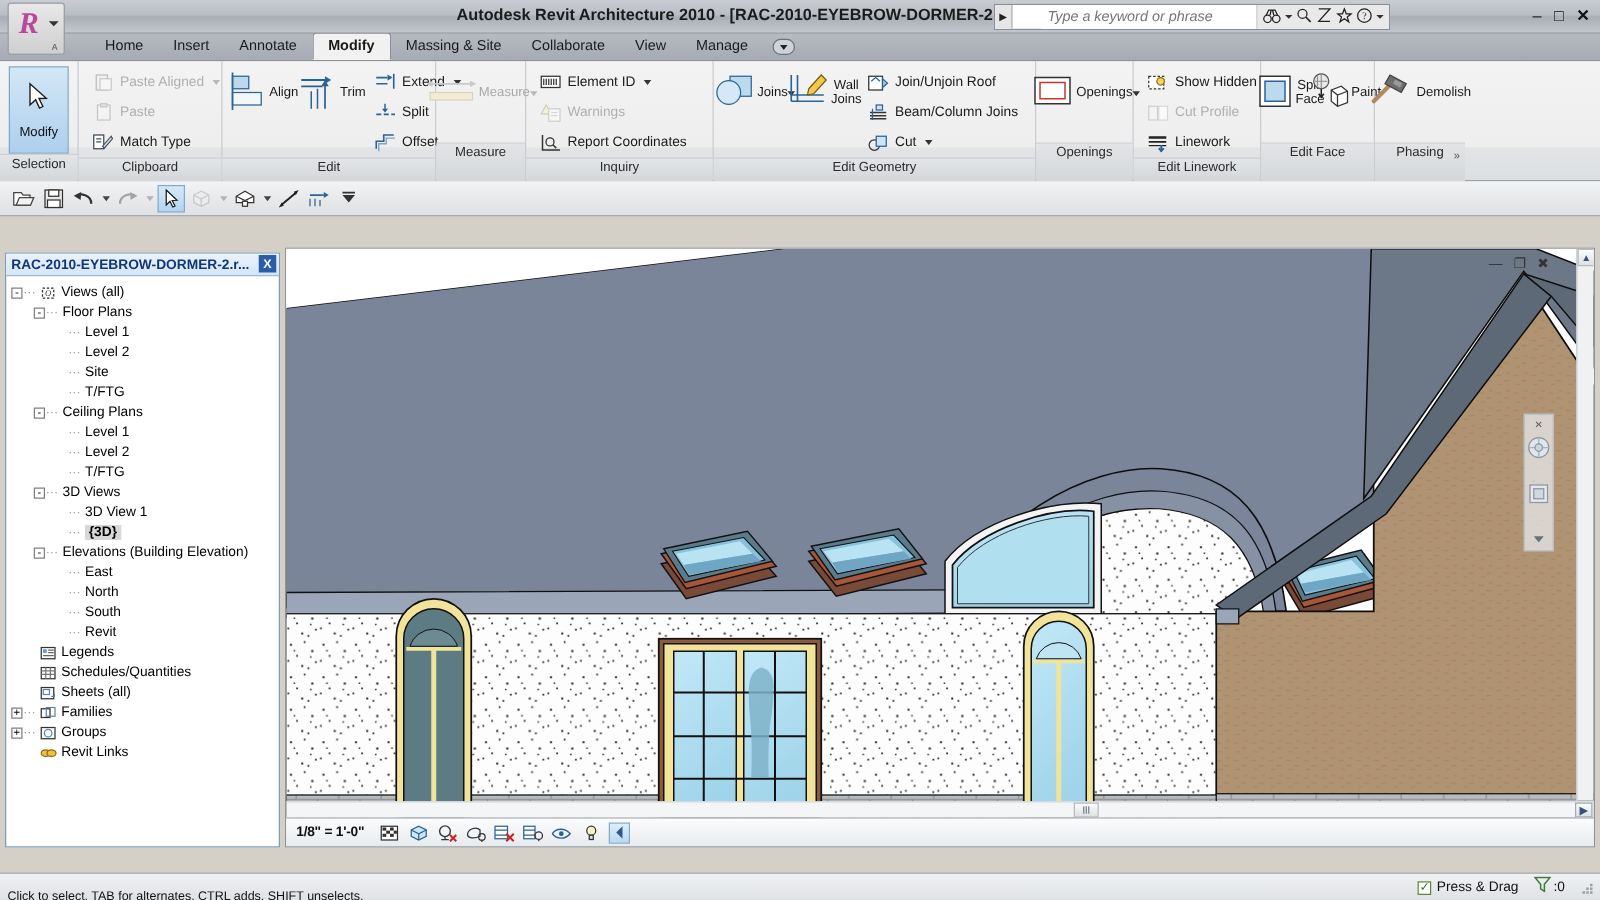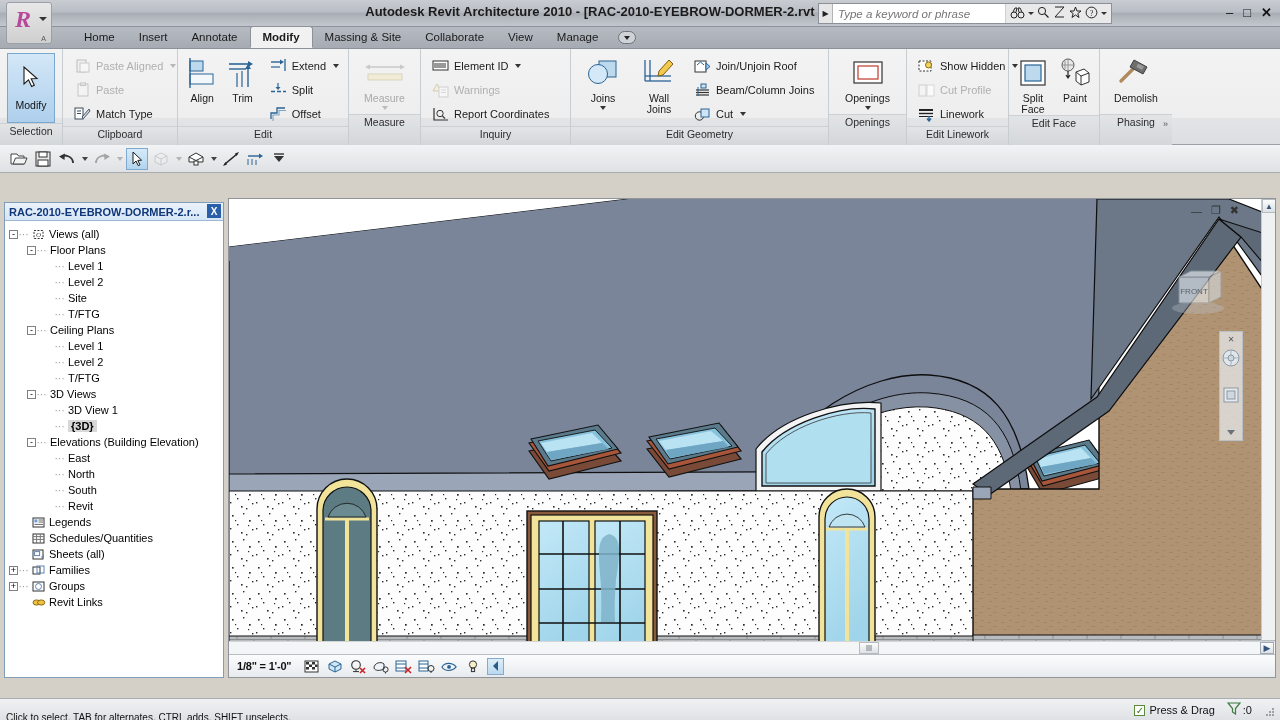--- a/index.html
+++ b/index.html
@@ -44,21 +44,21 @@
     display: flex; align-items: center;
     border: 1px solid #8c9098; background: #fff;
   }
   .search-arrow {
     width: 14px; height: 19px; background:#e6e6e6; display:flex;align-items:center;justify-content:center;
     border-right:1px solid #b4b4b4; font-size:8px; color:#222;
   }
   .search-input {
     width: 172px; height: 19px; border: none; outline: none;
     font-size: 11.5px; font-style: italic; color: #888;
-    font-family: "Liberation Sans", sans-serif; padding-left: 5px; background:#fff;
+    font-family: "Liberation Sans", sans-serif; padding-left: 5px; background:#fff;margin-left:23px;
   }
   .search-icons {
     display:flex; align-items:center; gap:3px; background:#e9e9e9;
     height:19px; padding: 0 4px; border-left:1px solid #cfcfcf;
   }
   .s-ic { font-size: 13px; color:#222; line-height:1; }
   .s-caret { width:0;height:0;border-left:3px solid transparent;border-right:3px solid transparent;border-top:3px solid #333; }
   .win-btns {
     position:absolute; right:8px; top:5px; display:flex; gap:10px; align-items:center;
     font-size: 13px; color:#111;
@@ -95,21 +95,21 @@
   .panel { position: relative; height: 96px; border-right: 1px solid #c8cdd2; display:flex; flex-direction:column; }
   .panel-body { flex: 1; display: flex; align-items: flex-start; padding: 3px 4px 0 4px; }
   .panel-title {
     height: 31px; line-height:14px; text-align: center; font-size: 10.5px; color: #2b2b2b;
     background: linear-gradient(to bottom,#e2e4e6,#d4d7da); border-top:1px solid #cdd1d5;
     position:relative;
   }
   .panel-title .pt-arrow { position:absolute; right:4px; top:2px; font-size:9px; color:#555; }
 
   .big-btn {
-    width: 56px; display:flex; flex-direction:column; align-items:center; justify-content:center;
+    width: 56px; display:flex; flex-direction:row; align-items:center; justify-content:center;
     padding-top: 3px; font-size: 10.5px; color:#1a1a1a; text-align:center; line-height:11px;
   }
   .big-btn.disabled { color:#a8a8a8; }
   .big-btn .ico { height: 38px; display:flex;align-items:center;justify-content:center; }
   .big-btn .caret { width:0;height:0;border-left:3px solid transparent;border-right:3px solid transparent;border-top:4px solid #333; margin-top:2px;}
   .col { display:flex; flex-direction:column; justify-content:flex-start; padding-top:2px;}
   .sm-btn {
     display:flex; align-items:center; gap:4px; height:24px; padding: 0 5px 0 2px;
     font-size: 11px; color:#1a1a1a; white-space:nowrap;
   }
@@ -1117,31 +1117,20 @@
         </g>
 
       </svg>
 
       <div class="win-mini">
         <span>—</span>
         <span>❐</span>
         <span>✖</span>
       </div>
 
-      <div class="viewcube">
-        <svg width="70" height="62" viewBox="0 0 70 62">
-          <g opacity="0.62">
-            <polygon points="14,16 44,16 44,42 14,42" fill="#e8eef3" stroke="#9aa5ad"></polygon>
-            <polygon points="44,16 56,10 56,36 44,42" fill="#d4dbe1" stroke="#9aa5ad"></polygon>
-            <polygon points="14,16 26,10 56,10 44,16" fill="#f0f4f7" stroke="#9aa5ad"></polygon>
-            <ellipse cx="33" cy="47" rx="26" ry="6" fill="#b9c3cc" opacity="0.55"></ellipse>
-          </g>
-          <text x="29" y="33" font-size="8" fill="#5b636a" text-anchor="middle" font-family="Liberation Sans, sans-serif">FRONT</text>
-        </svg>
-      </div>
 
       <div class="nav-bar">
         <span class="nav-x">✕</span>
         <span>
           <svg width="20" height="20" viewBox="0 0 20 20">
               <circle cx="10" cy="10" r="8" fill="#dfe6ec" stroke="#8d979f"></circle>
               <path d="M10 2 L10 18 M2 10 L18 10" stroke="#a9b3bb"></path>
               <circle cx="10" cy="10" r="3" fill="#cdd6dd" stroke="#8d979f"></circle>
             </svg>
         </span>

